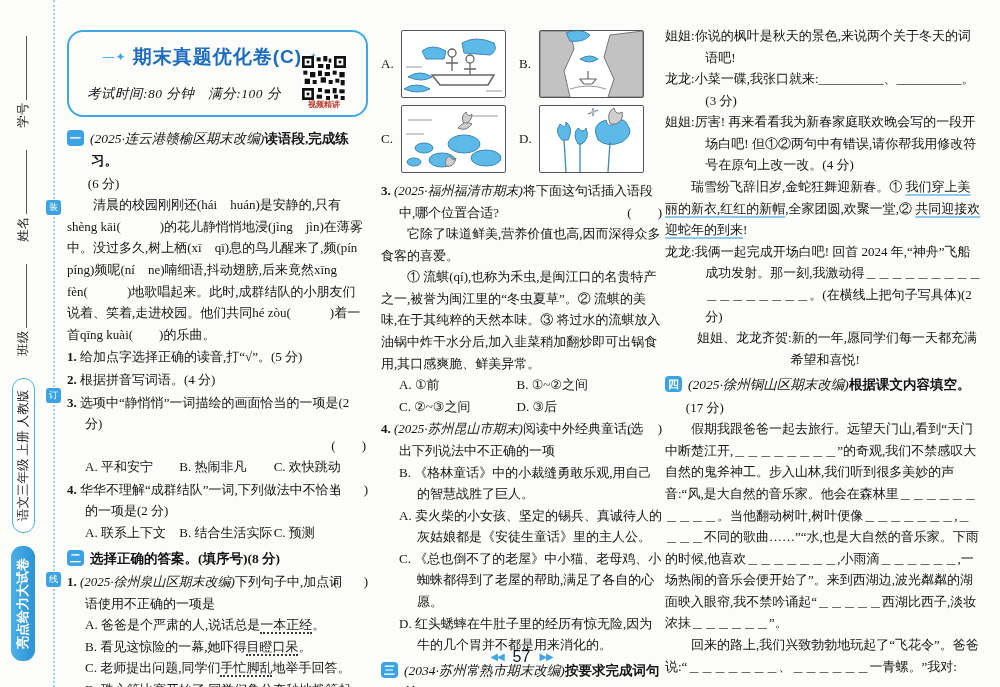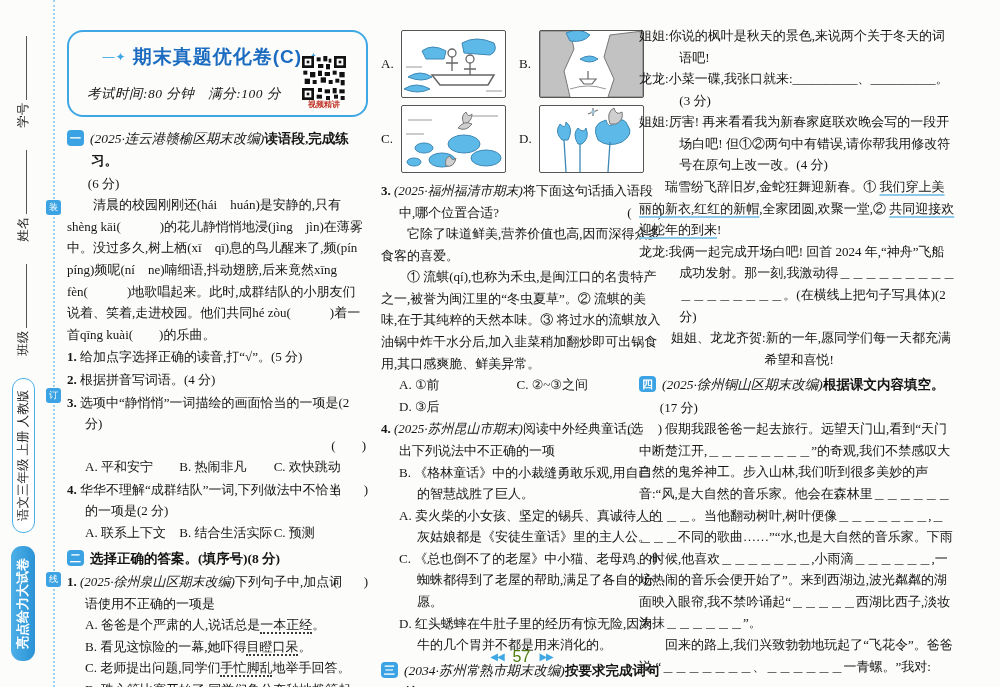--- a/index.html
+++ b/index.html
@@ -17,21 +17,21 @@
         padding:3px 12px;border-radius:11px;font-size:13px;white-space:nowrap;
         font-family:"Liberation Sans",sans-serif;}
   .book-badge{border:1.5px solid #4db0e8;border-radius:11px;padding:2px 11px;font-size:12.5px;
         color:#222;background:#fff;white-space:nowrap;margin-left:13px;}
   .field{font-size:12.5px;color:#222;white-space:nowrap;margin-left:22px;}
   .field .line{display:inline-block;width:64px;border-bottom:1.3px solid #555;height:12px;margin-left:3px;}
   
   .col{position:absolute;line-height:1.66;}
   #col1{left:67px;top:30px;width:301px;}
   #col2{left:381px;top:30px;width:281px;}
-  #col3{left:639px;top:25px;width:317px;}
+  #col3{left:665px;top:25px;width:317px;}
   
   .hdr{border:2.5px solid #3fa8e4;border-radius:16px;padding:9px 10px 6px;position:relative;margin-bottom:11px;}
   .hdr-title{text-align:center;color:#1b6cc0;font-weight:bold;font-size:19px;letter-spacing:1px;
         font-family:"Liberation Sans",sans-serif;white-space:nowrap;}
   .orn{color:#3fa8e4;font-size:12px;font-weight:normal;vertical-align:2px;}
   .hdr-info{font-style:italic;margin:10px 0 4px 8px;font-size:13.5px;letter-spacing:.5px;}
   .qr-wrap{position:absolute;right:16px;bottom:5px;width:52px;text-align:center;font-weight:bold;}
   .qr-wrap svg{width:44px;height:44px;display:block;margin:0 auto;}
   .qr-caption{font-size:8px;color:#c23a2e;line-height:1.2;}
   
@@ -57,21 +57,21 @@
   .indent2{text-indent:2em;}
   
   .img-row{display:flex;align-items:center;margin-bottom:7px;}
   .img-label{width:20px;flex:none;}
   .img-box{width:103px;height:66px;flex:none;border:1.5px solid #555;border-radius:2px;background:#fff;margin-right:13px;}
   .img-box svg{width:100%;height:100%;display:block;}
   
   .footer{position:absolute;left:381px;width:281px;top:648px;text-align:center;
         font-family:"Liberation Sans",sans-serif;}
   .arrows{color:#3fa8e4;font-size:10px;vertical-align:2px;letter-spacing:-1px;}
-  .pageno{font-size:16px;color:#4d7c0f;margin:0 9px;}
+  .pageno{font-size:16px;color:#0f172a;margin:0 9px;}
 </style>
 </head>
 <body>
 
 <div class="page">
 
   <div class="binding-line"></div>
   <div class="bind-badge" style="top:200px">装</div>
   <div class="bind-badge" style="top:388px">订</div>
   <div class="bind-badge" style="top:572px">线</div>
@@ -217,20 +217,21 @@
           <ellipse cx="53" cy="6" rx="2" ry="1.4" fill="#9ac7e0"></ellipse>
         </svg>
       </span>
     </div>
 
     <div class="item"><span class="no">3.</span> <span class="src">(2025·福州福清市期末)</span><span>将下面这句话插入语段中,哪个位置合适?</span><span class="paren">(　　)</span></div>
     <div class="indent2">它除了味道鲜美,营养价值也高,因而深得众多食客的喜爱。</div>
     <div class="indent2">① 流蜞(qí),也称为禾虫,是闽江口的名贵特产之一,被誉为闽江里的“冬虫夏草”。② 流蜞的美味,在于其纯粹的天然本味。③ 将过水的流蜞放入油锅中炸干水分后,加入韭菜稍加翻炒即可出锅食用,其口感爽脆、鲜美异常。</div>
     <div class="opts2">
       <span>A. ①前</span>
+      <span>B. ①~②之间</span>
       <span>C. ②~③之间</span>
       <span>D. ③后</span>
     </div>
     <div class="item"><span class="paren">(　　)</span><span class="no">4.</span> <span class="src">(2025·苏州昆山市期末)</span><span>阅读中外经典童话,选出下列说法中不正确的一项</span></div>
     <div class="opt">B. 《格林童话》中的小裁缝勇敢乐观,用自己的智慧战胜了巨人。</div>
     <div class="opt">A. 卖火柴的小女孩、坚定的锡兵、真诚待人的灰姑娘都是《安徒生童话》里的主人公。</div>
     <div class="opt">C. 《总也倒不了的老屋》中小猫、老母鸡、小蜘蛛都得到了老屋的帮助,满足了各自的心愿。</div>
     <div class="opt">D. 红头蟋蟀在牛肚子里的经历有惊无险,因为牛的几个胃并不都是用来消化的。</div>
 
     <div class="sec-head"><span class="badge">三</span><span class="src">(2034·苏州常熟市期末改编)</span><span>按要求完成词句练习。</span></div>

